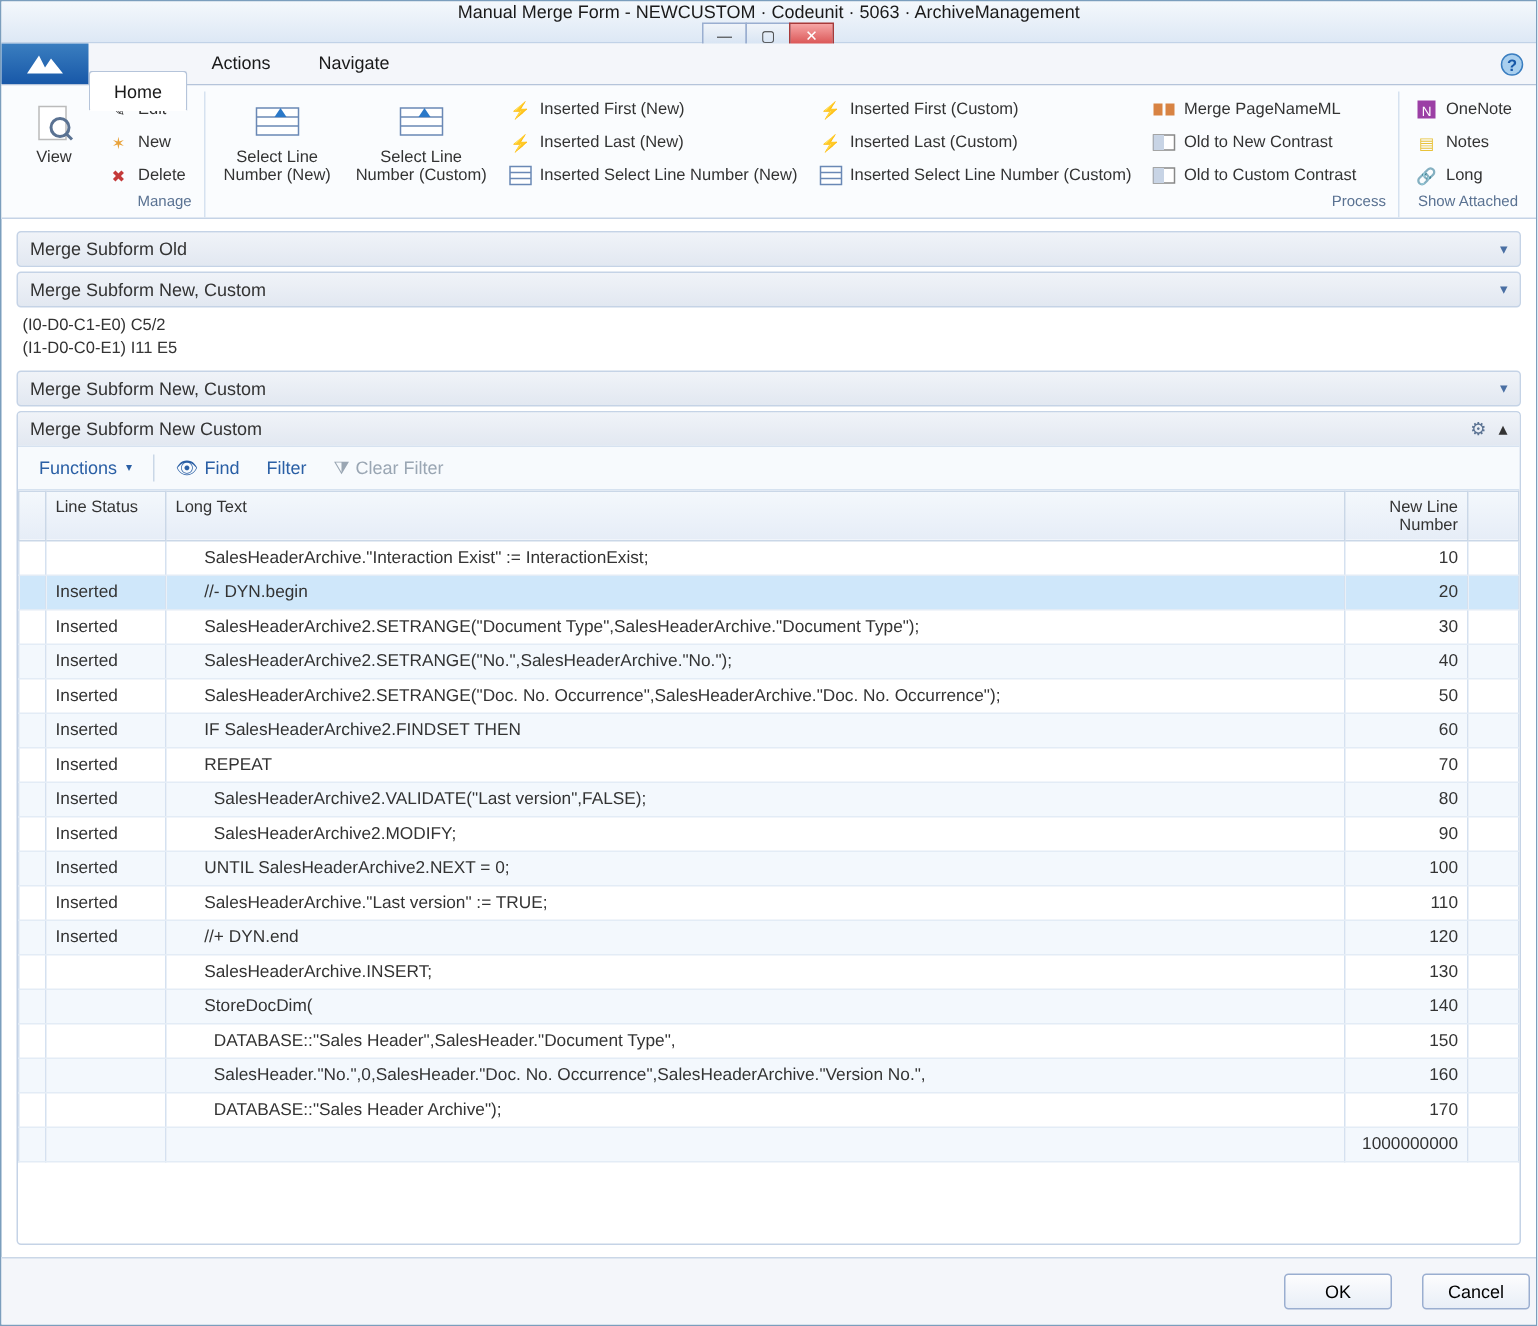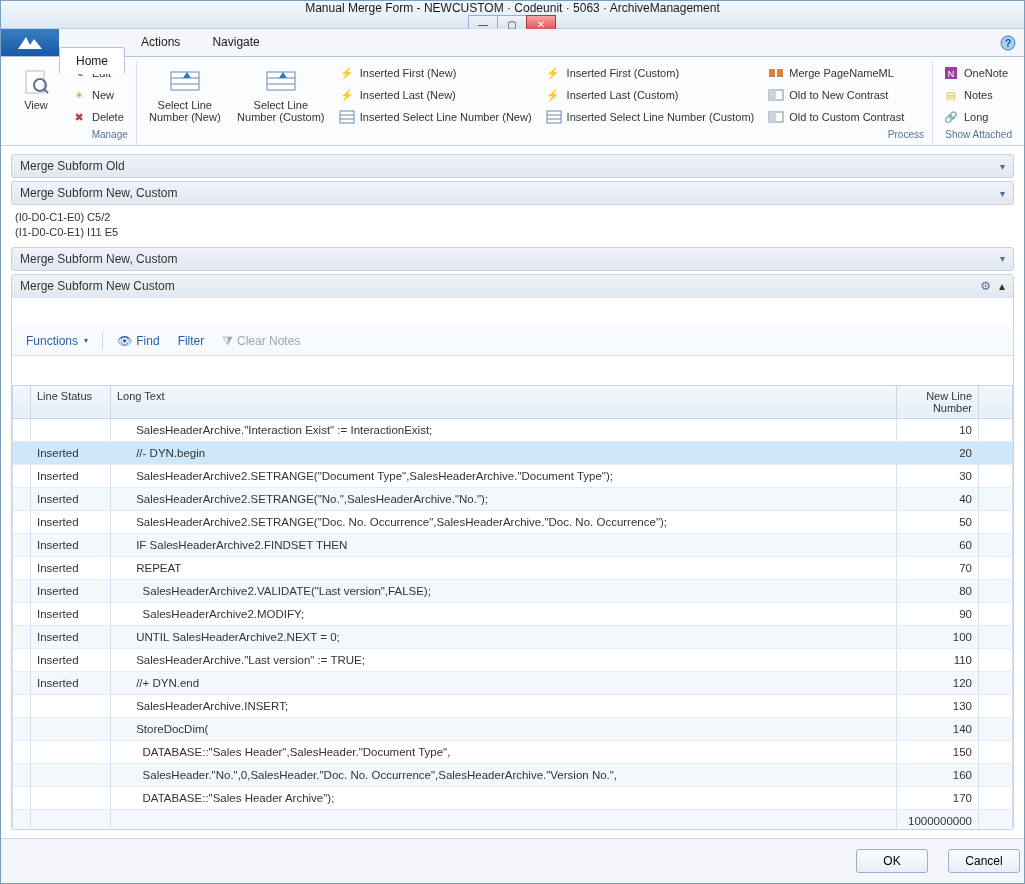--- a/index.html
+++ b/index.html
@@ -26,21 +26,21 @@
 .big-btn .icn { width: 32px; height: 32px; display: flex; align-items: center; justify-content: center; }
 .big-btn .lbl { text-align: center; font-size: 11px; line-height: 1.1; }
 .sm-item { display: flex; align-items: center; gap: 5px; padding: 2px 4px; cursor: pointer; font-size: 11px; white-space: nowrap; }
 .sm-item .icn { width: 16px; height: 16px; display: flex; align-items: center; justify-content: center; flex-shrink: 0; }
 .content { flex: 1; padding: 8px 10px; display: flex; flex-direction: column; overflow: hidden; }
 .breadcrumb { color: #1e9c42; font-size: 15px; padding: 6px 0 10px; }
 .collapse-bar { background: linear-gradient(#f0f3f8,#e2e8f1); border: 1px solid #c5d3e6; border-radius: 3px; padding: 4px 8px; display: flex; align-items: center; margin-bottom: 3px; cursor: pointer; }
 .collapse-bar .title { flex: 1; color: #333; }
 .collapse-bar .chev { color: #4a6fa3; font-size: 10px; }
 .info-lines { padding: 2px 4px 6px; color: #333; font-size: 11px; line-height: 1.4; }
-.panel { border: 1px solid #c5d3e6; border-radius: 3px; display: flex; flex-direction: column; flex: 1; overflow: hidden; gap: 29px; }
+.panel { border: 1px solid #c5d3e6; border-radius: 3px; display: flex; flex-direction: column; flex: 1; overflow: hidden; }
 .panel-hdr { background: linear-gradient(#f0f3f8,#e2e8f1); padding: 4px 8px; display: flex; align-items: center; border-bottom: 1px solid #d6e2f0; }
 .panel-hdr .title { flex: 1; }
 .panel-hdr .gear { color: #5a7292; margin-right: 8px; }
 .toolbar { display: flex; align-items: center; gap: 2px; padding: 4px 6px; border-bottom: 1px solid #d6e2f0; background: #f7fafd; }
 .tool-btn { display: flex; align-items: center; gap: 4px; padding: 3px 8px; cursor: pointer; color: #2a5fa5; }
 .tool-btn.disabled { color: #9aa6b3; }
 .tool-sep { width: 1px; height: 18px; background: #cad7e7; margin: 0 4px; }
 .dd-arrow { font-size: 8px; margin-left: 2px; }
 .grid { flex: 1; overflow: auto; }
 .grid table { width: 100%; border-collapse: collapse; table-layout: fixed; }
@@ -284,21 +284,21 @@
         <div class="tool-sep"></div>
         <div class="tool-btn">
             <span>👁</span>
             <span>Find</span>
           </div>
         <div class="tool-btn">
             <span>Filter</span>
           </div>
         <div class="tool-btn disabled">
             <span>⧩</span>
-            <span>Clear Notes</span>
+            <span>Clear Filter</span>
           </div>
       </div>
 
       <div class="grid">
         <table>
           <colgroup>
             <col class="col-handle">
               <col class="col-status">
               <col>
               <col class="col-num">

